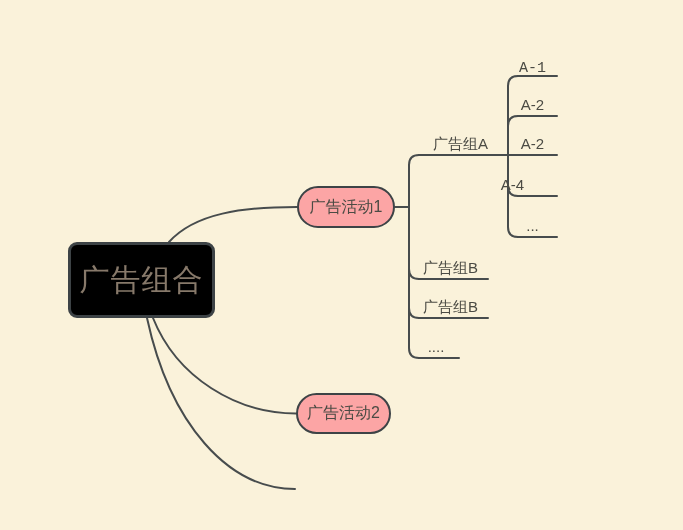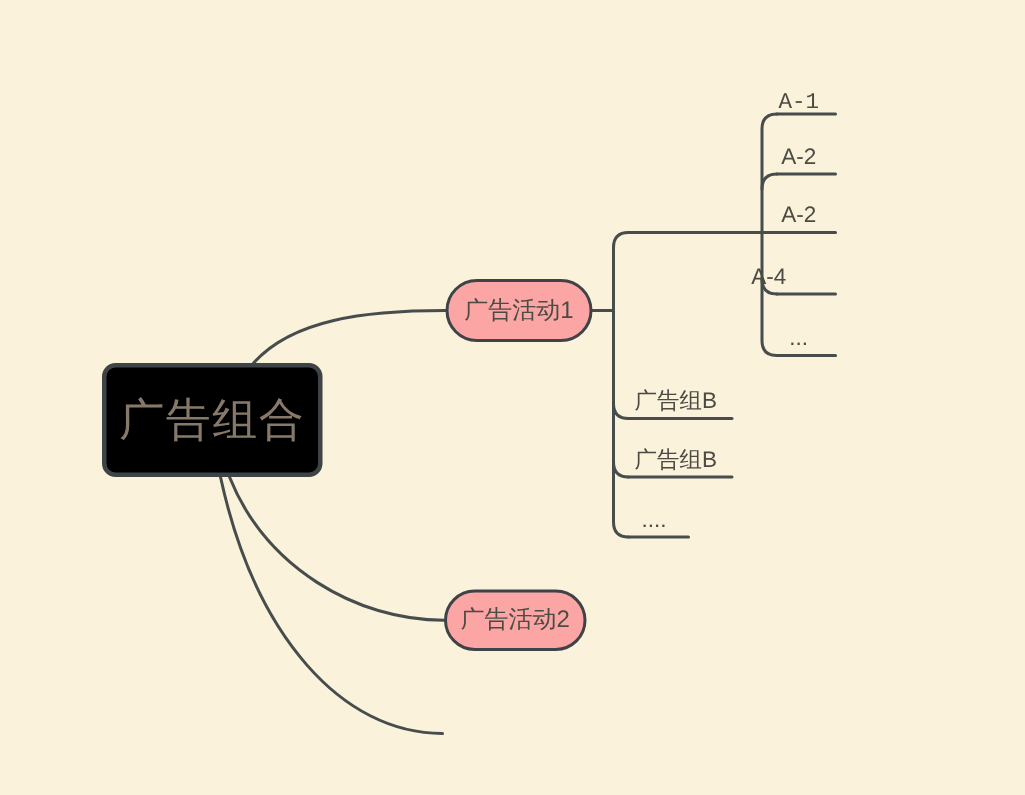--- a/index.html
+++ b/index.html
@@ -115,20 +115,21 @@
     <path d="M 508 155 L 557 155"></path>
     <path d="M 518 196 L 557 196"></path>
     <path d="M 518 237 L 557 237"></path>
   </svg>
 
   <div class="root-node">广告组合</div>
 
   <div class="pill pill-1">广告活动1</div>
   <div class="pill pill-2">广告活动2</div>
 
+  <div class="tree-label adgroup-a">广告组A</div>
   <div class="tree-label adgroup-b1">广告组B</div>
   <div class="tree-label adgroup-b2">广告组B</div>
   <div class="tree-label adgroup-more">....</div>
 
   <div class="tree-label ad-1">A-1</div>
   <div class="tree-label ad-2">A-2</div>
   <div class="tree-label ad-3">A-2</div>
   <div class="tree-label ad-4">A-4</div>
   <div class="tree-label ad-more">...</div>
 

